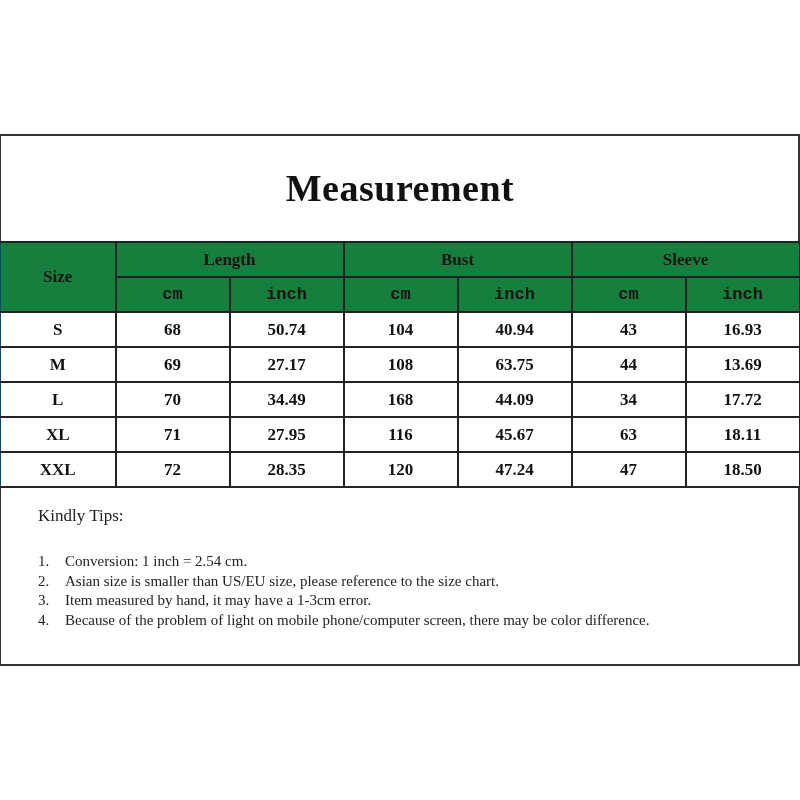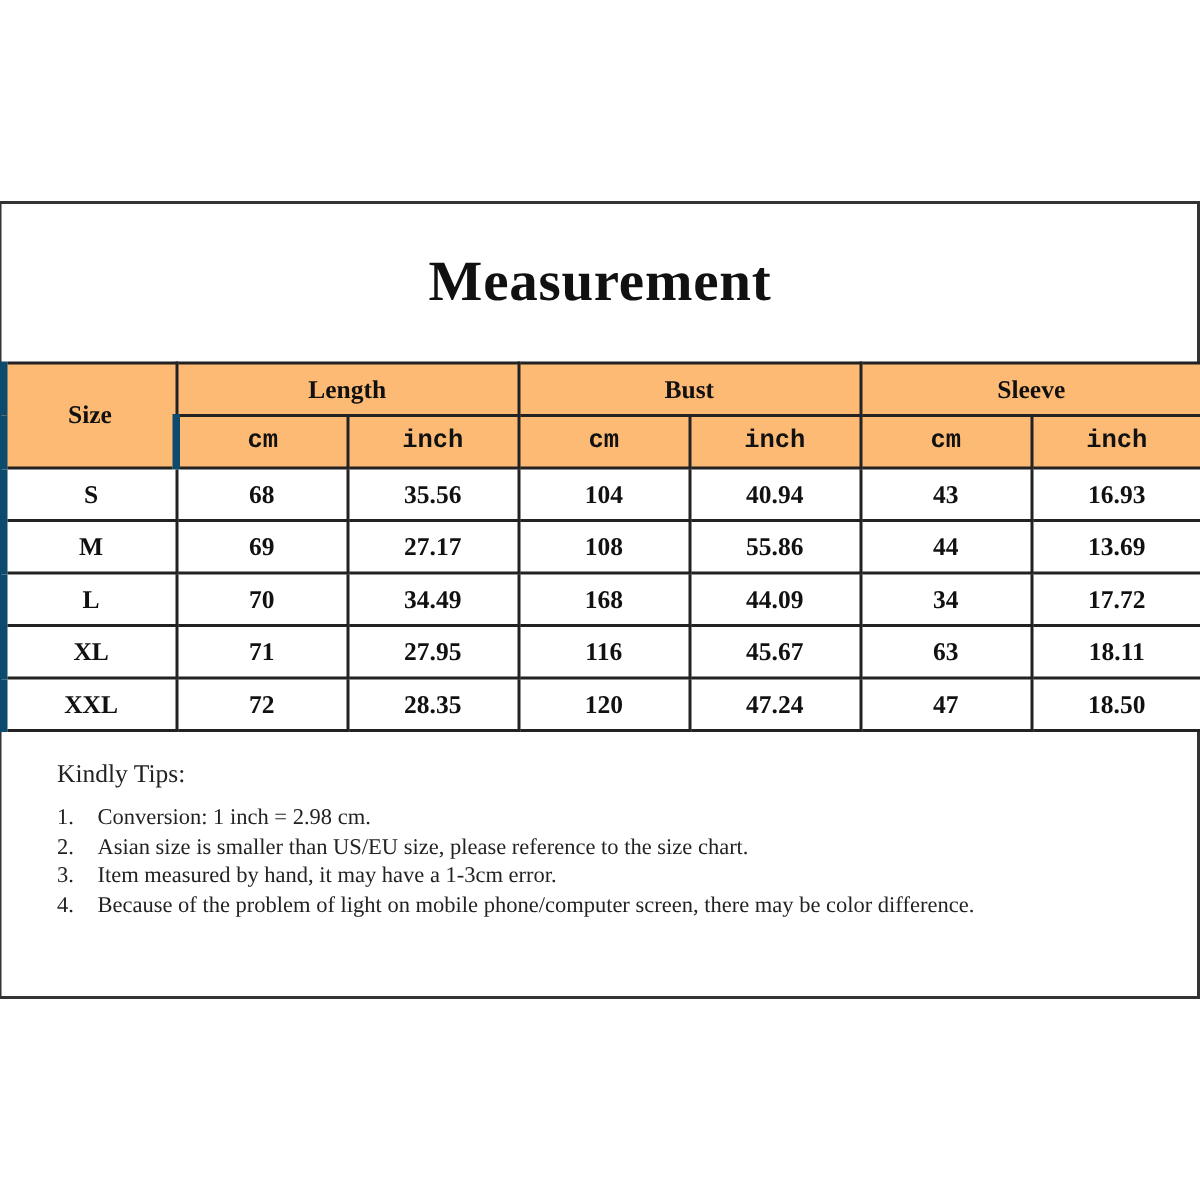--- a/index.html
+++ b/index.html
@@ -1,27 +1,27 @@
 <!DOCTYPE html>
 <html><head>
 <meta charset="utf-8">
 <style>
   html, body { margin:0; padding:0; background:#ffffff; }
   body { width:800px; height:800px; position:relative; overflow:hidden; font-family:"Liberation Serif","DejaVu Serif",serif; color:#111; }
   .frame { position:absolute; left:0; top:134px; width:797px; height:528px; border:2px solid #333; box-sizing:content-box; border-left-width:1px; }
   .title { position:absolute; left:0; top:166px; width:800px; text-align:center; font-size:38px; font-weight:bold; letter-spacing:0.5px; }
   table.sz { position:absolute; left:0; top:241px; width:799px; border-collapse:collapse; table-layout:fixed; }
   table.sz td, table.sz th { border:2px solid #222; text-align:center; font-weight:bold; font-size:17px; padding:0; }
-  table.sz th { background:#fdba74; }
+  table.sz th { background:#15803d; }
   table.sz tr.h1 th { height:33px; }
   table.sz tr.h2 th { height:33px;font-family:Liberation Mono, monospace; }
   table.sz tr.row td { height:33px; background:#fff; }
-  table.sz th:first-child, table.sz td:first-child { border-left:5px solid #0c4a6e;text-align:center; }
+  table.sz th:first-child, table.sz td:first-child { border-left:1px solid #0c4a6e;text-align:center; }
   .tips { position:absolute; left:38px; top:506px; font-size:16px; color:#222; }
-  .tips-title { font-size:17px; margin-bottom:10px; }
+  .tips-title { font-size:17px; margin-bottom:26px; }
   .tips ol { margin:0; padding:0; list-style:none; }
   .tips li { font-size:15px; line-height:19.5px; display:flex; }
   .tips li .num { width:27px; flex:none; }
   .tips li .txt { width:640px; }
 </style>
 </head>
 <body>
 
 <div class="frame"></div>
 
@@ -48,32 +48,32 @@
     <th>cm</th>
     <th>inch</th>
     <th>cm</th>
     <th>inch</th>
     <th>cm</th>
     <th>inch</th>
   </tr>
   <tr class="row">
     <td>S</td>
     <td>68</td>
-    <td>35.56</td>
+    <td>50.74</td>
     <td>104</td>
     <td>40.94</td>
     <td>43</td>
     <td>16.93</td>
   </tr>
   <tr class="row">
     <td>M</td>
     <td>69</td>
     <td>27.17</td>
     <td>108</td>
-    <td>55.86</td>
+    <td>63.75</td>
     <td>44</td>
     <td>13.69</td>
   </tr>
   <tr class="row">
     <td>L</td>
     <td>70</td>
     <td>34.49</td>
     <td>168</td>
     <td>44.09</td>
     <td>34</td>
@@ -98,21 +98,21 @@
     <td>18.50</td>
   </tr>
 </tbody>
   </table>
 
 <div class="tips">
   <div class="tips-title">Kindly Tips:</div>
   <ol>
     <li>
         <span class="num">1.</span>
-        <span class="txt">Conversion: 1 inch = 2.98 cm.</span>
+        <span class="txt">Conversion: 1 inch = 2.54 cm.</span>
       </li>
     <li>
         <span class="num">2.</span>
         <span class="txt">Asian size is smaller than US/EU size, please reference to the size chart.</span>
       </li>
     <li>
         <span class="num">3.</span>
         <span class="txt">Item measured by hand, it may have a 1-3cm error.</span>
       </li>
     <li>

